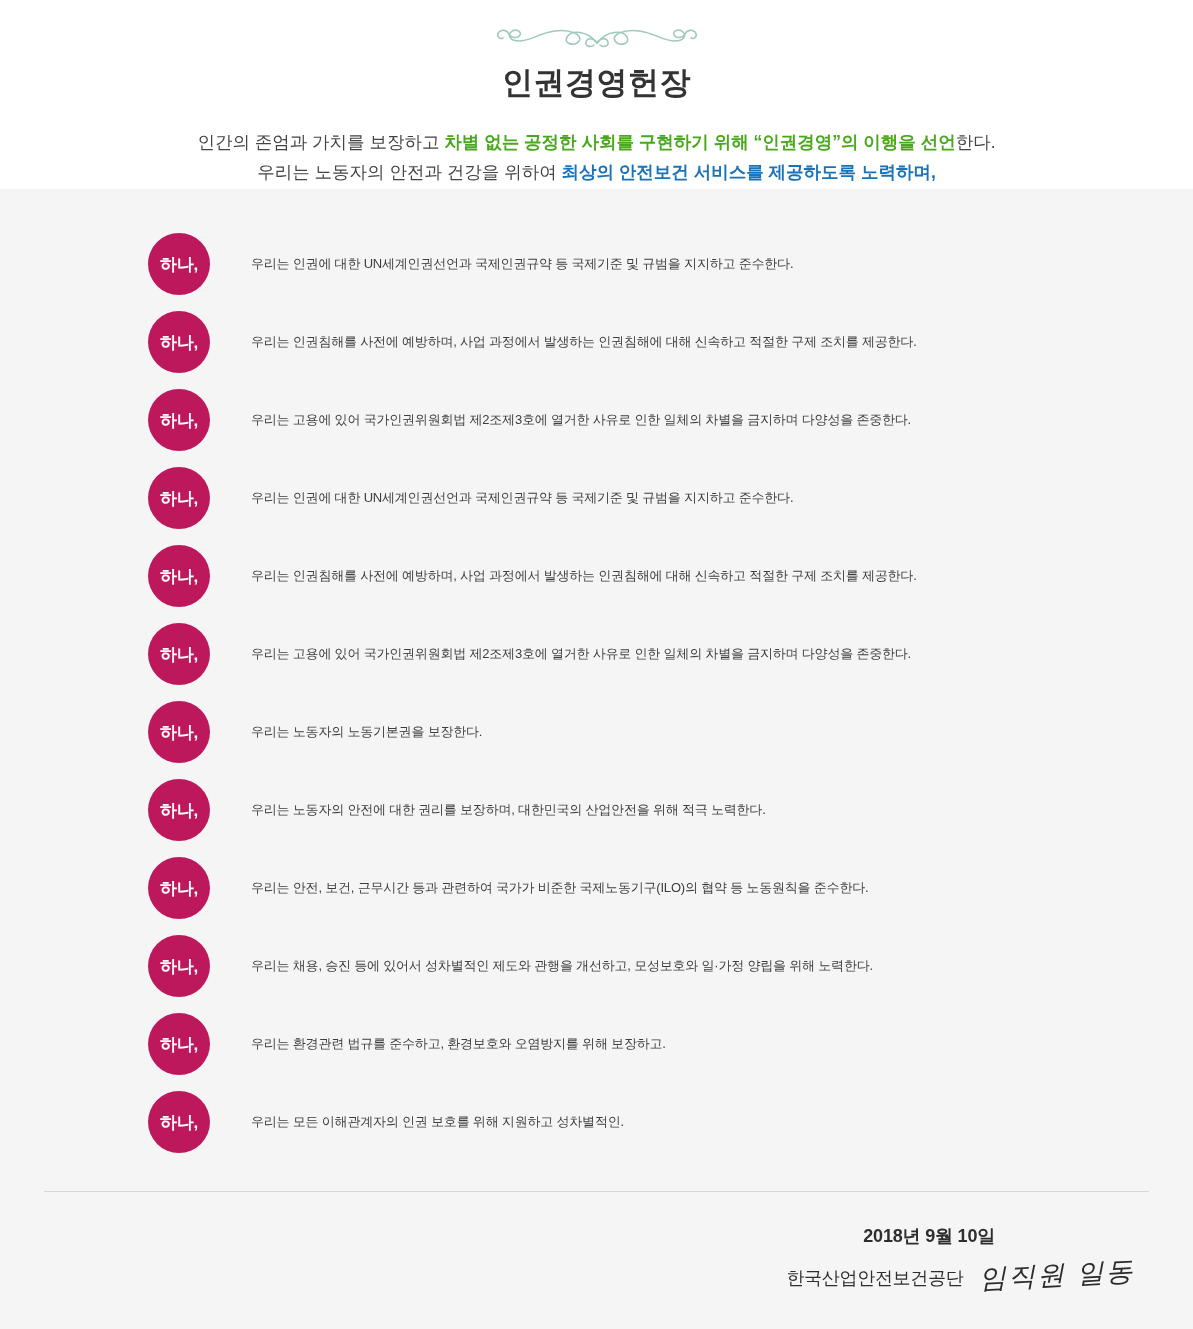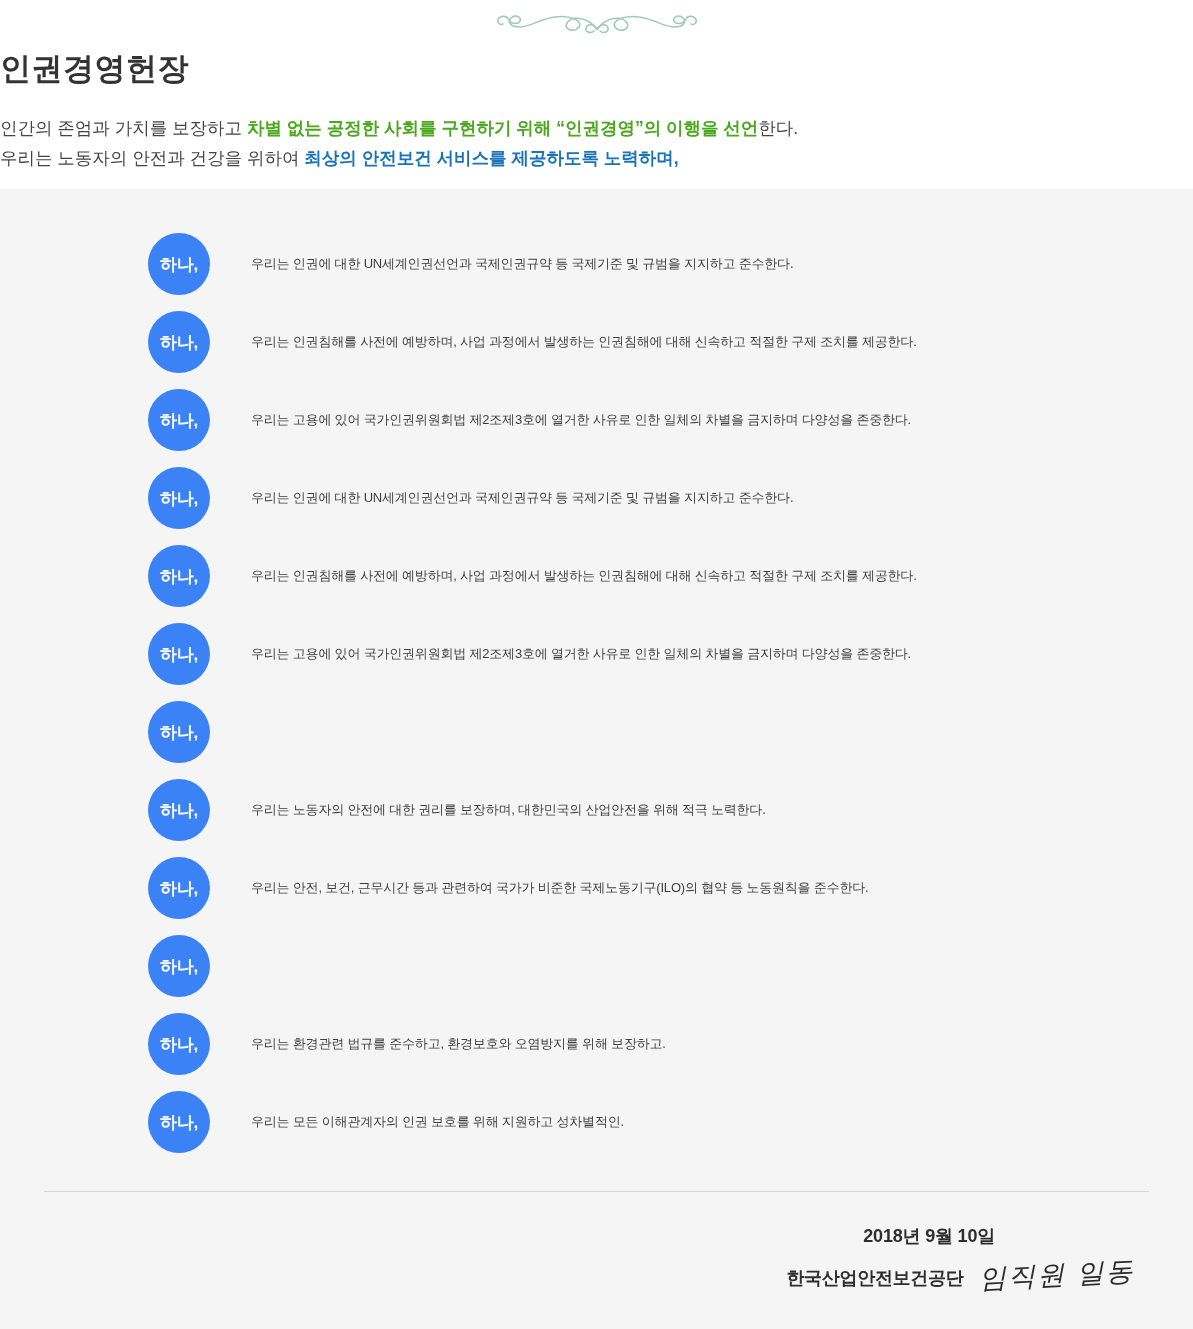--- a/index.html
+++ b/index.html
@@ -16,21 +16,22 @@
     overflow: hidden;
     position: relative;
   }
 
   
   .header {
     background: #ffffff;
     width: 1193px;
     height: 189px;
     box-sizing: border-box;
-    padding-top: 6px;
+    text-align: center;
+    padding-top: 20px;
     position: relative;
   }
   .ornament {
     height: 30px;
     display: flex;
     align-items: center;
     justify-content: center;
     margin-top: 2px;
   }
   .ornament svg { display: block; }
@@ -78,21 +79,21 @@
   .principle {
     display: flex;
     align-items: center;
     height: 78px;
   }
   .badge {
     flex: 0 0 auto;
     width: 62px;
     height: 62px;
     border-radius: 50%;
-    background: #3b82f6;
+    background: #be185d;
     color: #ffffff;
     font-size: 17px;
     font-weight: bold;
     display: flex;
     align-items: center;
     justify-content: center;
     letter-spacing: -0.3px;
     user-select: none;
   }
   .principle-text {
@@ -126,21 +127,21 @@
     margin-left: 45px;
   }
   .footer-org-row {
     display: flex;
     align-items: baseline;
     justify-content: flex-end;
     gap: 16px;
   }
   .footer-org {
     font-size: 18px;
-    font-weight: bold;
+    font-weight: normal;
     color: #2e2e2e;
     letter-spacing: -0.3px;
     margin-left: 32px;
   }
   .footer-signature {
     font-family: "DejaVu Serif", "Liberation Serif", serif;
     font-size: 27px;
     font-style: italic;
     color: #2b2b2b;
     letter-spacing: 2px;
@@ -200,31 +201,33 @@
       <li class="principle">
         <span class="badge">하나,</span>
         <span class="principle-text">우리는 인권침해를 사전에 예방하며, 사업 과정에서 발생하는 인권침해에 대해 신속하고 적절한 구제 조치를 제공한다.</span>
       </li>
       <li class="principle">
         <span class="badge">하나,</span>
         <span class="principle-text">우리는 고용에 있어 국가인권위원회법 제2조제3호에 열거한 사유로 인한 일체의 차별을 금지하며 다양성을 존중한다.</span>
       </li>
       <li class="principle">
         <span class="badge">하나,</span>
+        <span class="principle-text">우리는 노동자의 노동기본권을 보장한다.</span>
       </li>
       <li class="principle">
         <span class="badge">하나,</span>
         <span class="principle-text">우리는 노동자의 안전에 대한 권리를 보장하며, 대한민국의 산업안전을 위해 적극 노력한다.</span>
       </li>
       <li class="principle">
         <span class="badge">하나,</span>
         <span class="principle-text">우리는 안전, 보건, 근무시간 등과 관련하여 국가가 비준한 국제노동기구(ILO)의 협약 등 노동원칙을 준수한다.</span>
       </li>
       <li class="principle">
         <span class="badge">하나,</span>
+        <span class="principle-text">우리는 채용, 승진 등에 있어서 성차별적인 제도와 관행을 개선하고, 모성보호와 일·가정 양립을 위해 노력한다.</span>
       </li>
       <li class="principle">
         <span class="badge">하나,</span>
         <span class="principle-text">우리는 환경관련 법규를 준수하고, 환경보호와 오염방지를 위해 보장하고.</span>
       </li>
       <li class="principle">
         <span class="badge">하나,</span>
         <span class="principle-text">우리는 모든 이해관계자의 인권 보호를 위해 지원하고 성차별적인.</span>
       </li>
     </ul>

